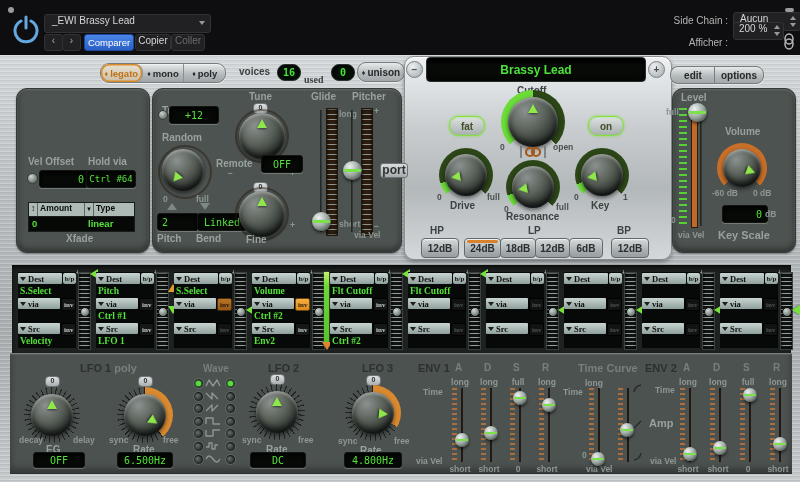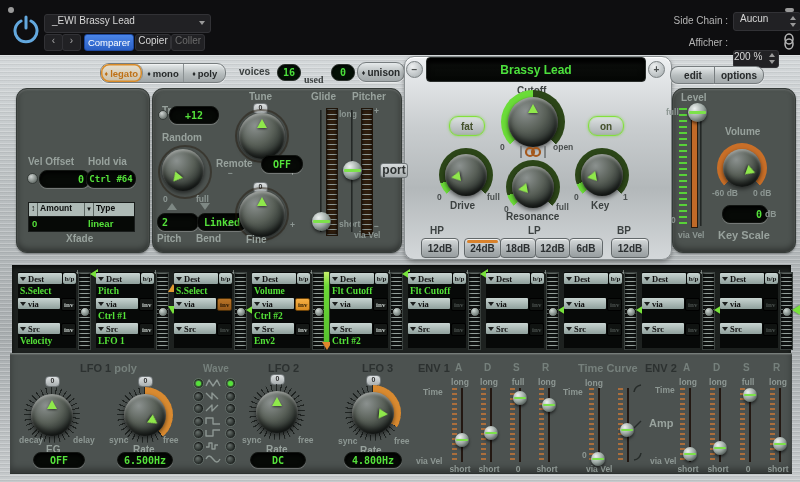--- a/index.html
+++ b/index.html
@@ -19,21 +19,21 @@
   .hdr-lbl{color:#b4b4b4;font-size:10px;text-align:right;}
   .chev{width:0;height:0;border-left:3.5px solid transparent;border-right:3.5px solid transparent;}
   .chev.up{border-bottom:4px solid #9a9a9a;}
   .chev.dn{border-top:4px solid #9a9a9a;}
   
   .panel{position:absolute;background:#4d5350;border-radius:11px;border:1px solid #31any;}
   .panel{border:1px solid #343a37;box-shadow:inset 0 1px 2px rgba(255,255,255,.18),inset 0 -3px 6px rgba(0,0,0,.4),0 1px 2px rgba(0,0,0,.35);}
   .lbl{position:absolute;color:#98a29d;font-size:10px;font-weight:bold;white-space:nowrap;}
   .slbl{position:absolute;color:#8d9793;font-size:8.5px;font-weight:bold;white-space:nowrap;}
   .mlbl{position:absolute;color:#3c4141;font-size:10px;font-weight:bold;white-space:nowrap;}
-  .led{position:absolute;background:#060906;color:#54e13a;font-family:"DejaVu Sans Mono",monospace;font-weight:bold;font-size:10px;border-radius:8px;border:1px solid #121512;box-shadow:inset 0 2px 4px #000,0 1px 0 rgba(255,255,255,.22);display:flex;align-items:center;justify-content:center;}
+  .led{position:absolute;background:#060906;color:#54e13a;font-family:"DejaVu Sans Mono",monospace;font-weight:normal;font-size:10px;border-radius:3px;border:1px solid #121512;box-shadow:inset 0 2px 4px #000,0 1px 0 rgba(255,255,255,.22);display:flex;align-items:center;justify-content:center;}
   .led.left{justify-content:flex-start;padding-left:4px;}
   .led.right{justify-content:flex-end;padding-right:5px;}
   
   .knob{position:absolute;border-radius:50%;background:radial-gradient(circle at 35% 28%,#8b918f,#596058 42%,#232926 78%,#0e1210);box-shadow:inset 0 2px 3px rgba(255,255,255,.4),inset 0 -4px 6px rgba(0,0,0,.65),0 2px 4px rgba(0,0,0,.55);}
   .ptr{position:absolute;inset:0;}
   .ptr i{position:absolute;left:50%;top:14%;transform:translateX(-50%);width:0;height:0;border-left:5px solid transparent;border-right:5px solid transparent;border-bottom:9px solid #8fe84b;filter:drop-shadow(0 1px 1px rgba(0,0,0,.6));}
   .arc{position:absolute;border-radius:50%;}
   .ringdark{position:absolute;border-radius:50%;border:2px solid rgba(35,25,12,.45);}
   .tickring{position:absolute;border-radius:50%;background:repeating-conic-gradient(from -135deg,rgba(24,28,26,.85) 0 2.5deg,rgba(0,0,0,0) 2.5deg 11deg);}
   .zero-pill{position:absolute;width:13px;height:9px;background:linear-gradient(#dde1e2,#a9afb0);border:1px solid #70767 8;border:1px solid #707678;border-radius:4px;color:#333;font-size:7px;line-height:8px;text-align:center;font-weight:bold;}
@@ -119,21 +119,21 @@
     <div class="blue-btn" style="position:absolute;left:84px;top:34px;width:48px;height:15px;">Comparer</div>
     <div class="dark-btn" style="position:absolute;left:135px;top:34px;width:34px;height:15px;justify-content:center;">Copier</div>
     <div class="dark-btn" style="position:absolute;left:171px;top:34px;width:32px;height:15px;justify-content:center;color:#6b6b6b;">Coller</div>
     <div class="hdr-lbl" style="position:absolute;right:72px;top:15px;">Side Chain :</div>
     <div class="dark-btn" style="position:absolute;left:733px;top:12px;width:60px;height:17px;padding-left:6px;">
       <span>Aucun</span>
       <span style="position:absolute;right:4px;top:3px;" class="chev up"></span>
       <span style="position:absolute;right:4px;top:10px;" class="chev dn"></span>
     </div>
     <div class="hdr-lbl" style="position:absolute;right:72px;top:37px;">Afficher :</div>
-    <div class="dark-btn" style="position:absolute;left:733px;top:50px;width:44px;height:16px;">
+    <div class="dark-btn" style="position:absolute;left:733px;top:22px;width:44px;height:16px;padding-left:5px;">
       <span>200 %</span>
       <span style="position:absolute;right:3px;top:2px;" class="chev up"></span>
       <span style="position:absolute;right:3px;top:9px;" class="chev dn"></span>
     </div>
     <div class="abs" style="left:781px;top:33px;">
       <svg width="16" height="17" viewBox="0 0 16 17">
         <ellipse cx="8" cy="6" rx="4" ry="5" fill="none" stroke="#b8b8b8" stroke-width="1.5"></ellipse>
         <ellipse cx="8" cy="11" rx="4" ry="5" fill="none" stroke="#b8b8b8" stroke-width="1.5"></ellipse>
       </svg>
     </div>

